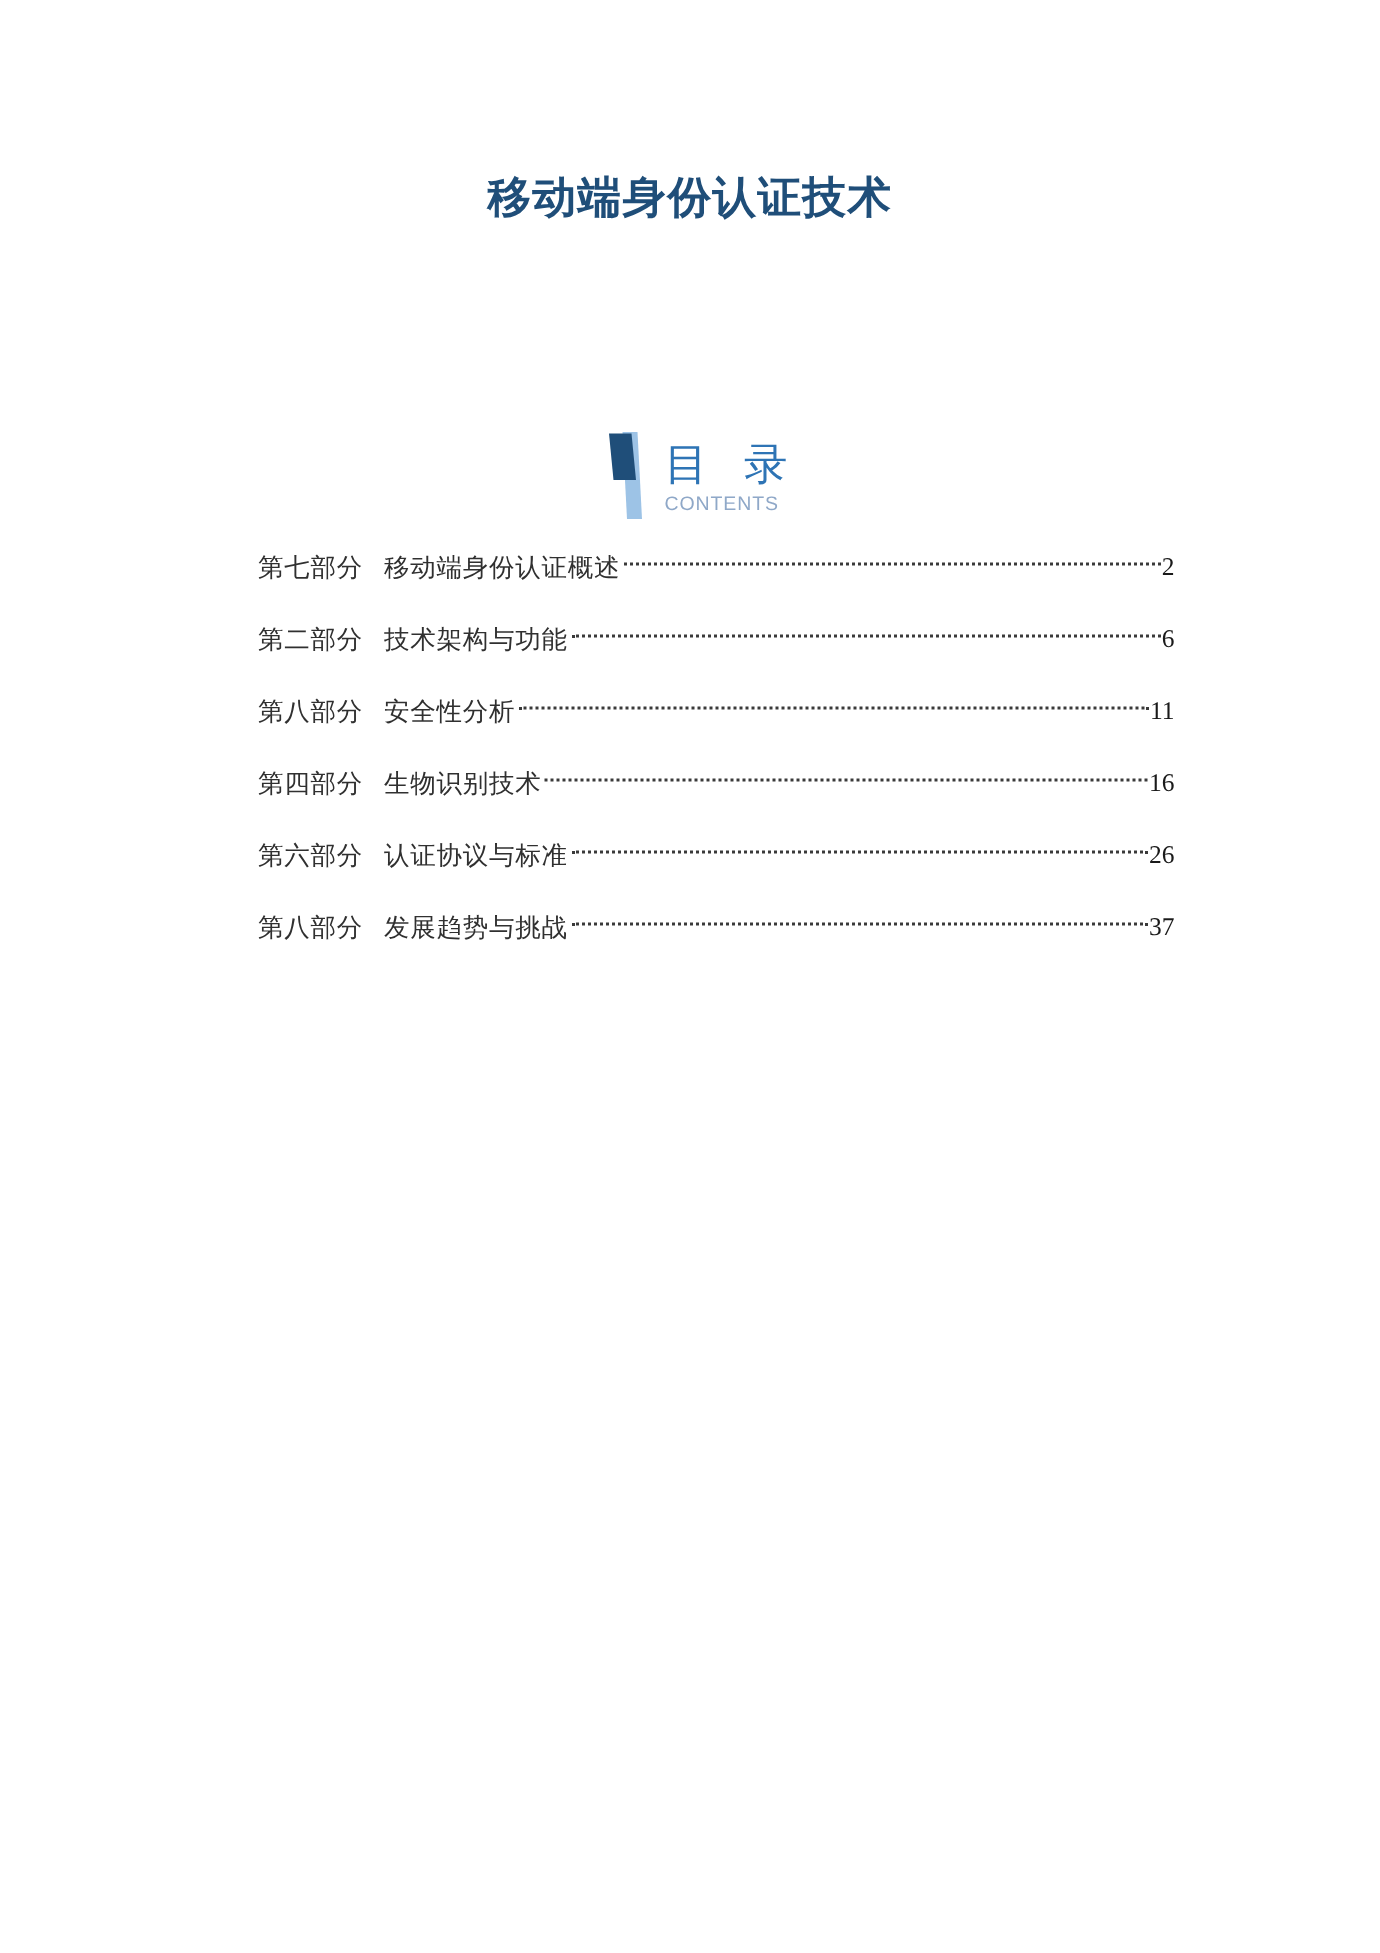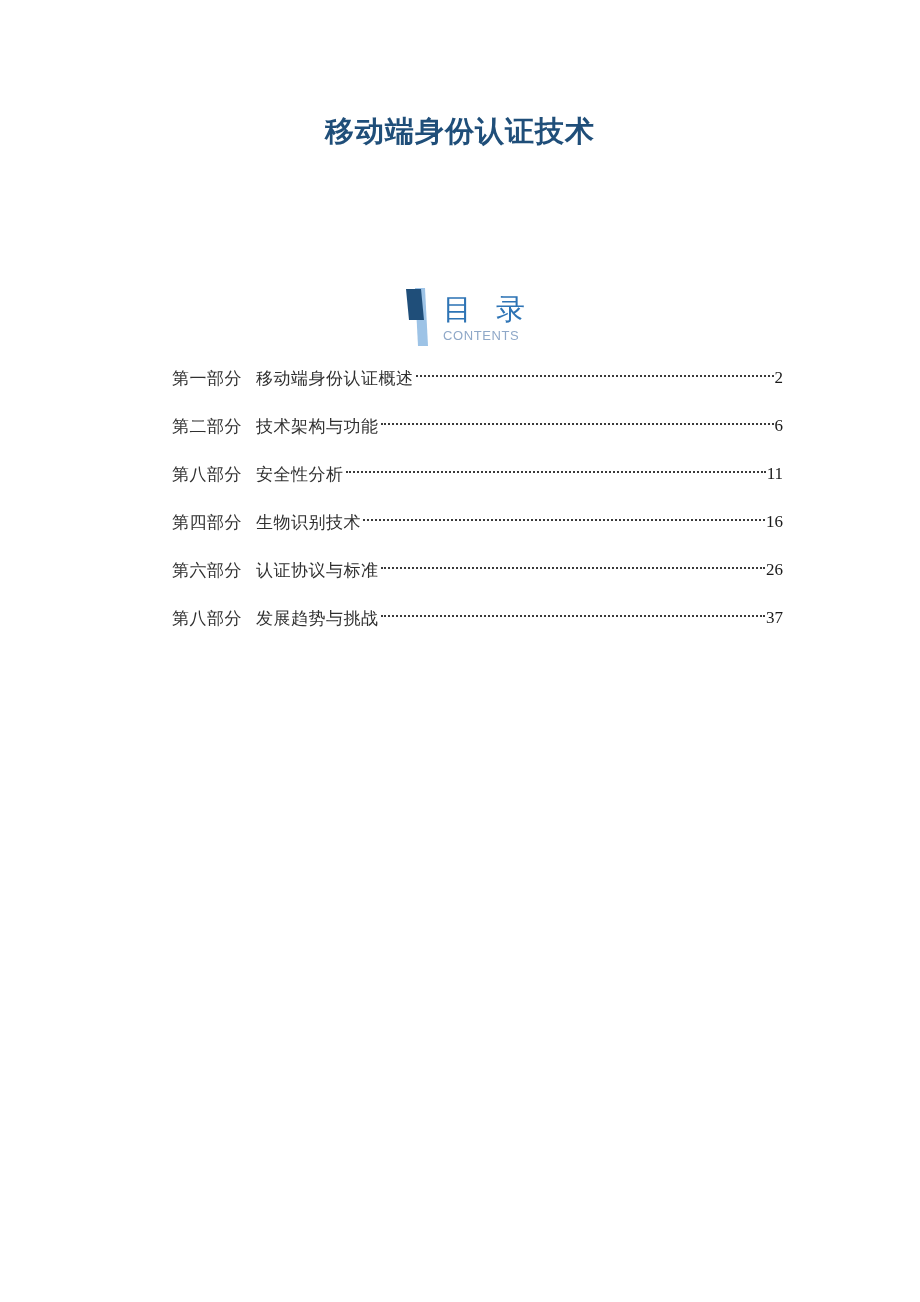--- a/index.html
+++ b/index.html
@@ -123,21 +123,21 @@
     <svg class="toc-logo-mark" viewBox="0 0 32 62" xmlns="http://www.w3.org/2000/svg">
       <polygon points="17,2 27,2 30,60 20,60" fill="#9DC3E6"></polygon>
       <polygon points="8,3 23,3 26,34 11,34" fill="#1F4E79"></polygon>
     </svg>
     <div class="toc-heading-cn">目 录</div>
     <div class="toc-heading-en">CONTENTS</div>
   </div>
 
   <div class="toc-list">
     <div class="toc-entry">
-      <span class="toc-entry-part">第一部分</span>
+      <span class="toc-entry-part">第七部分</span>
       <span class="toc-entry-title">移动端身份认证概述</span>
       <span class="toc-leader-dots"></span>
       <span class="toc-entry-page">2</span>
     </div>
     <div class="toc-entry">
       <span class="toc-entry-part">第二部分</span>
       <span class="toc-entry-title">技术架构与功能</span>
       <span class="toc-leader-dots"></span>
       <span class="toc-entry-page">6</span>
     </div>

